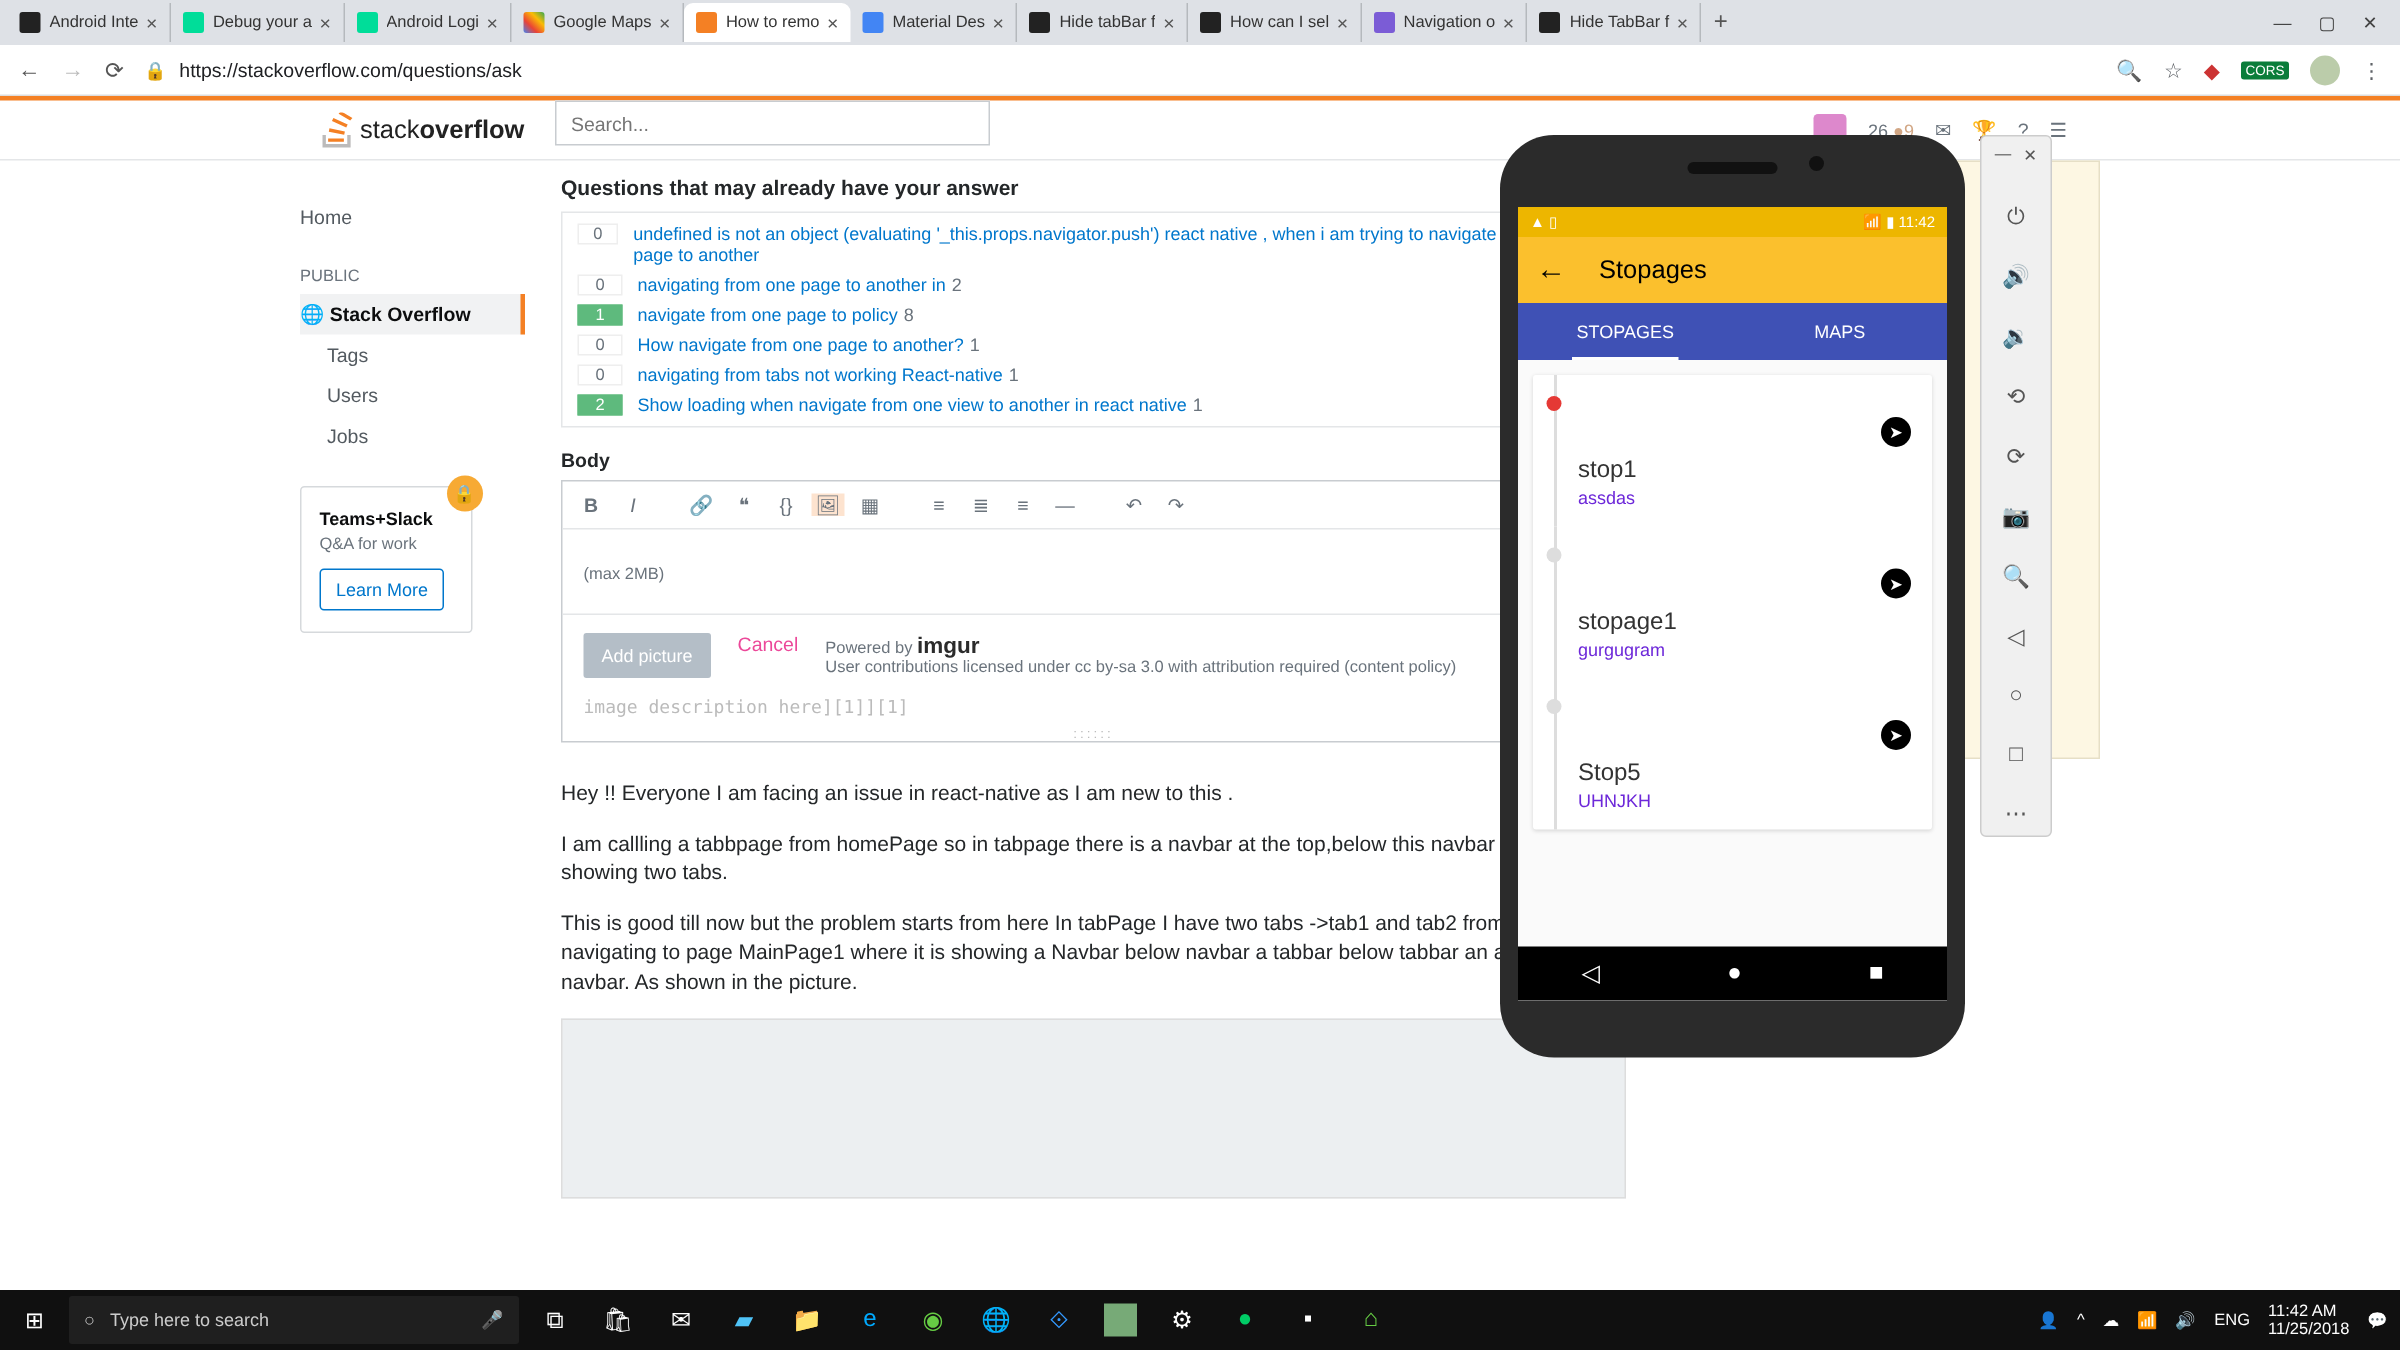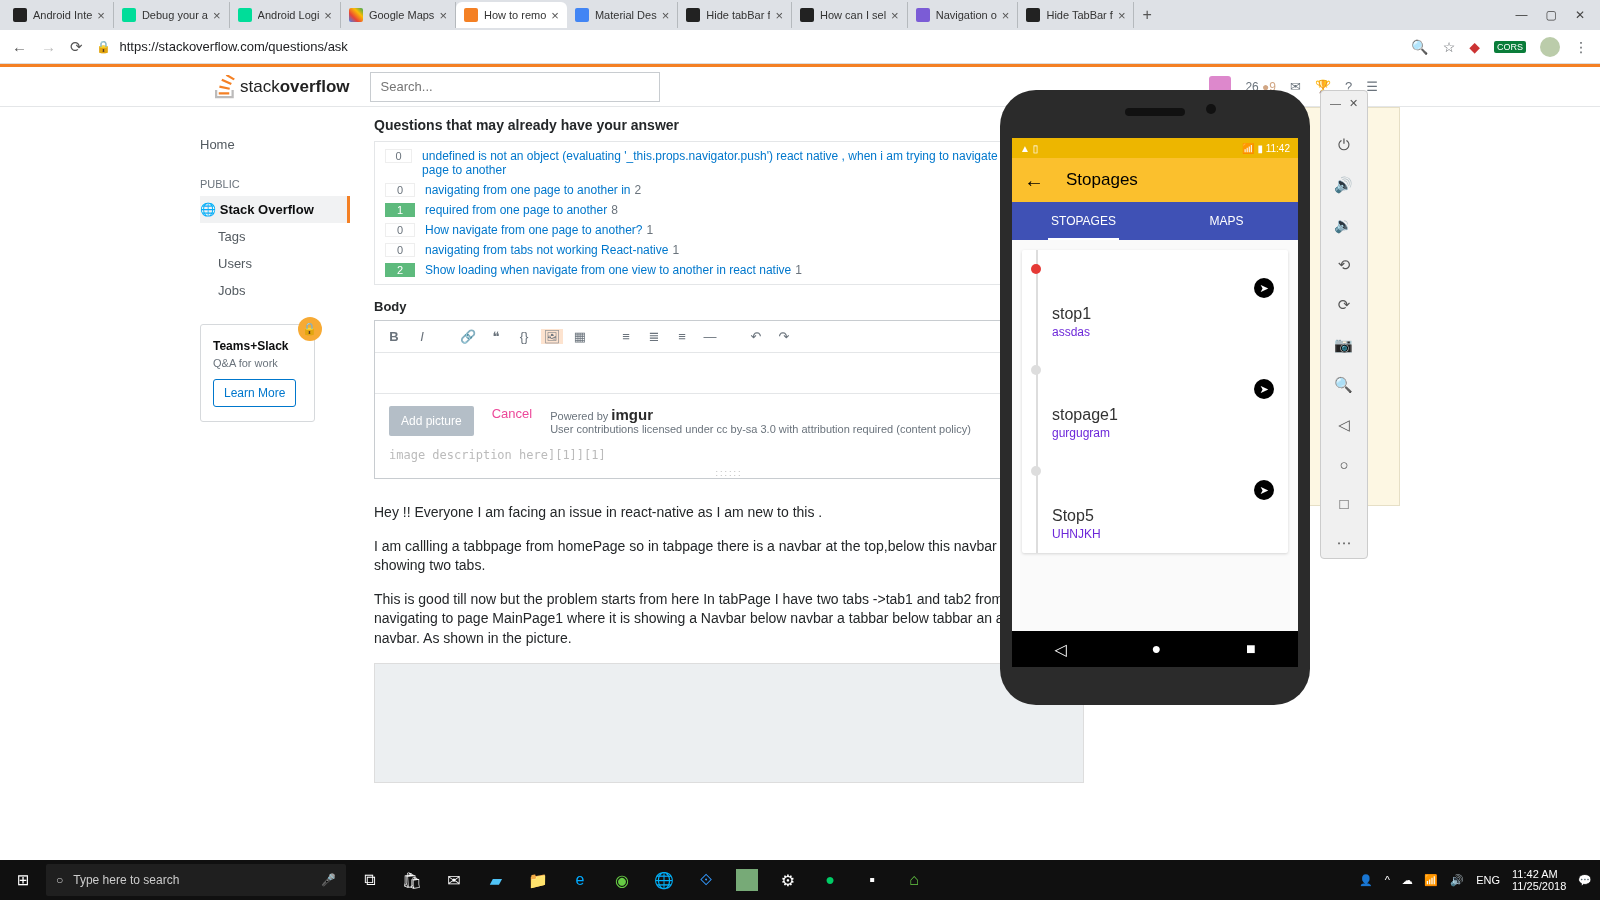--- a/index.html
+++ b/index.html
@@ -23,21 +23,21 @@
 
 .addr-bar { height: 34px; background: #fff; border-bottom: 1px solid #ddd; display: flex; align-items: center; padding: 0 12px; gap: 14px; }
 .nav-btn { color: #555; font-size: 15px; cursor: pointer; }
 .url-box { flex: 1; display: flex; align-items: center; font-size: 13px; color: #202124; }
 .url-box .lock { margin-right: 8px; color: #5f6368; font-size: 12px; }
 .addr-icons { display: flex; gap: 14px; align-items: center; }
 .addr-icons span { font-size: 14px; color: #5f6368; }
 .so-topbar { height: 3px; background: #f48024; }
 
 
-.so-header { height: 40px; border-bottom: 1px solid #e4e6e8; display: flex; align-items: center; padding: 0 12px; }
+.so-header { height: 40px; border-bottom: 1px solid #e4e6e8; display: flex; padding: 0 12px; }
 .so-logo { display: flex; align-items: center; gap: 4px; margin-left: 200px; }
 .so-logo-icon { width: 24px; height: 24px; position: relative; }
 .so-logo-icon svg { width: 24px; height: 24px; }
 .so-logo-text { font-size: 17px; color: #222; }
 .so-logo-text b { font-weight: bold; }
 .so-search { margin-left: 20px; width: 290px; height: 30px; border: 1px solid #c8ccd0; padding: 0 10px; font-size: 13px; color: #99a; }
 .so-right { margin-left: auto; display: flex; align-items: center; gap: 14px; color: #6a737c; font-size: 13px; margin-right: 210px; }
 .so-rep { font-size: 12px; }
 .so-badge1 { color: #d1a684; }
 
@@ -254,21 +254,21 @@
           <span class="qa-link">undefined is not an object (evaluating '_this.props.navigator.push') react native , when i am trying to navigate from one page to another</span>
           <span class="qa-ans">2</span>
         </div>
         <div class="qa-row">
           <span class="qa-count ">0</span>
           <span class="qa-link">navigating from one page to another in</span>
           <span class="qa-ans">2</span>
         </div>
         <div class="qa-row">
           <span class="qa-count green">1</span>
-          <span class="qa-link">required from one page to another</span>
+          <span class="qa-link">navigate from one page to policy</span>
           <span class="qa-ans">8</span>
         </div>
         <div class="qa-row">
           <span class="qa-count ">0</span>
           <span class="qa-link">How navigate from one page to another?</span>
           <span class="qa-ans">1</span>
         </div>
         <div class="qa-row">
           <span class="qa-count ">0</span>
           <span class="qa-link">navigating from tabs not working React-native</span>
@@ -296,20 +296,21 @@
         <span class="tb">≡</span>
         <span class="tb">≣</span>
         <span class="tb">≡</span>
         <span class="tb">—</span>
         <span class="sep"></span>
         <span class="tb">↶</span>
         <span class="tb">↷</span>
         <span style="margin-left:auto" class="tb">◐</span>
       </div>
       <div class="editor-body">
+        <div class="img-hint">(max 2MB)</div>
       </div>
       <div class="img-foot">
         <button class="add-pic">Add picture</button>
         <button class="cancel">Cancel</button>
         <div class="imgur">
           <span>Powered by</span> <b>imgur</b><br>
           <span>User contributions licensed under cc by-sa 3.0 with attribution required (content policy)</span>
         </div>
       </div>
       <div class="editor-placeholder">image description here][1]][1]</div>

